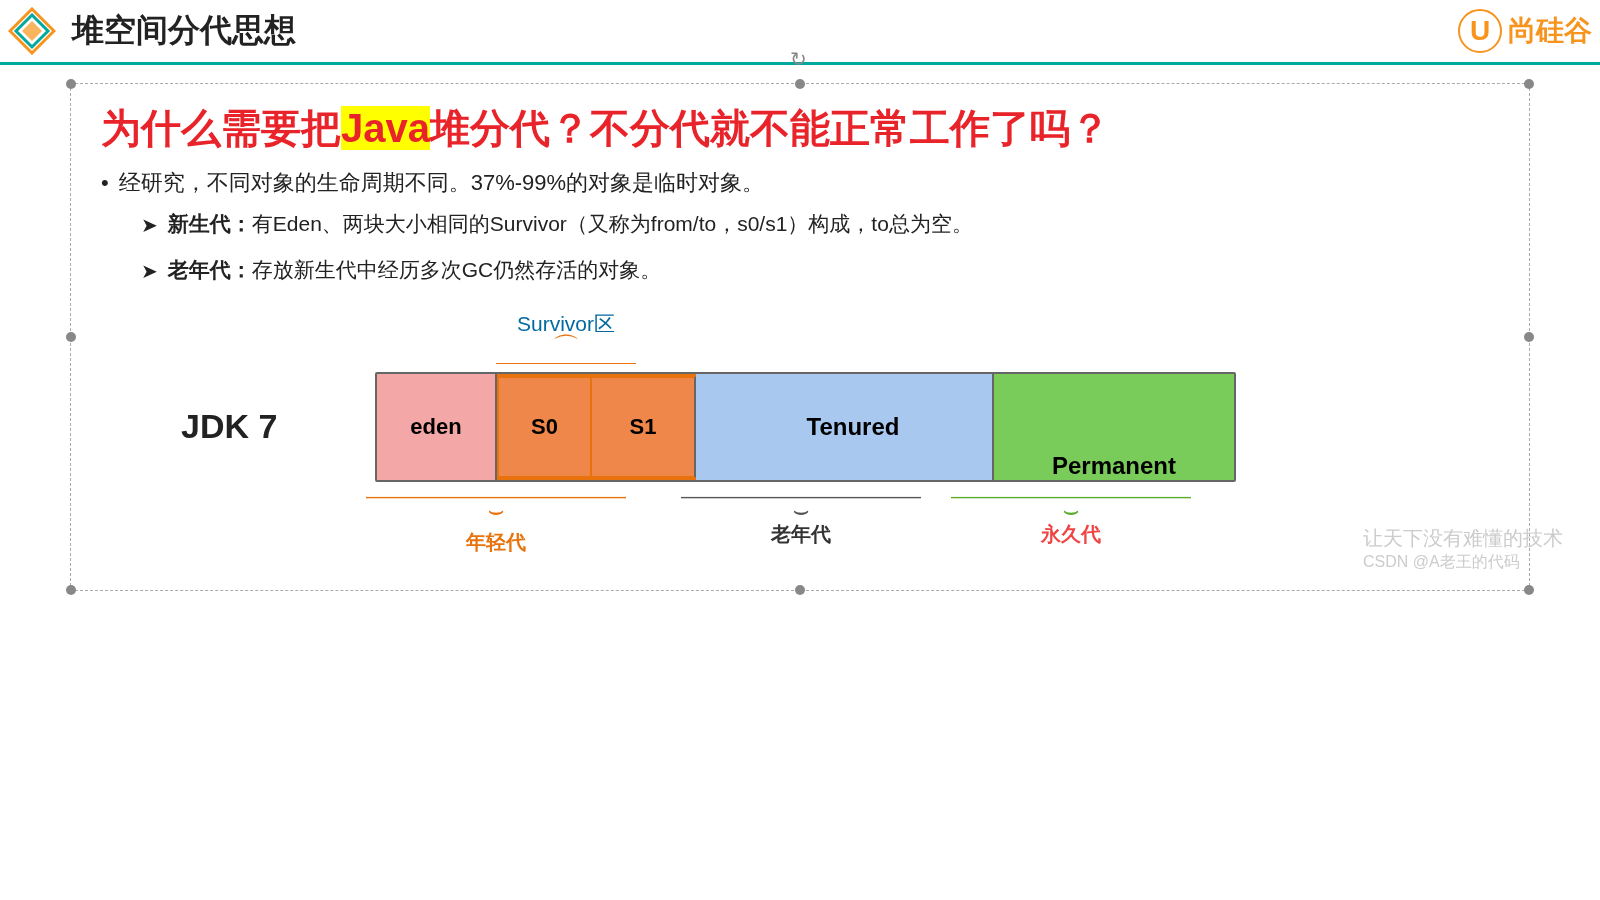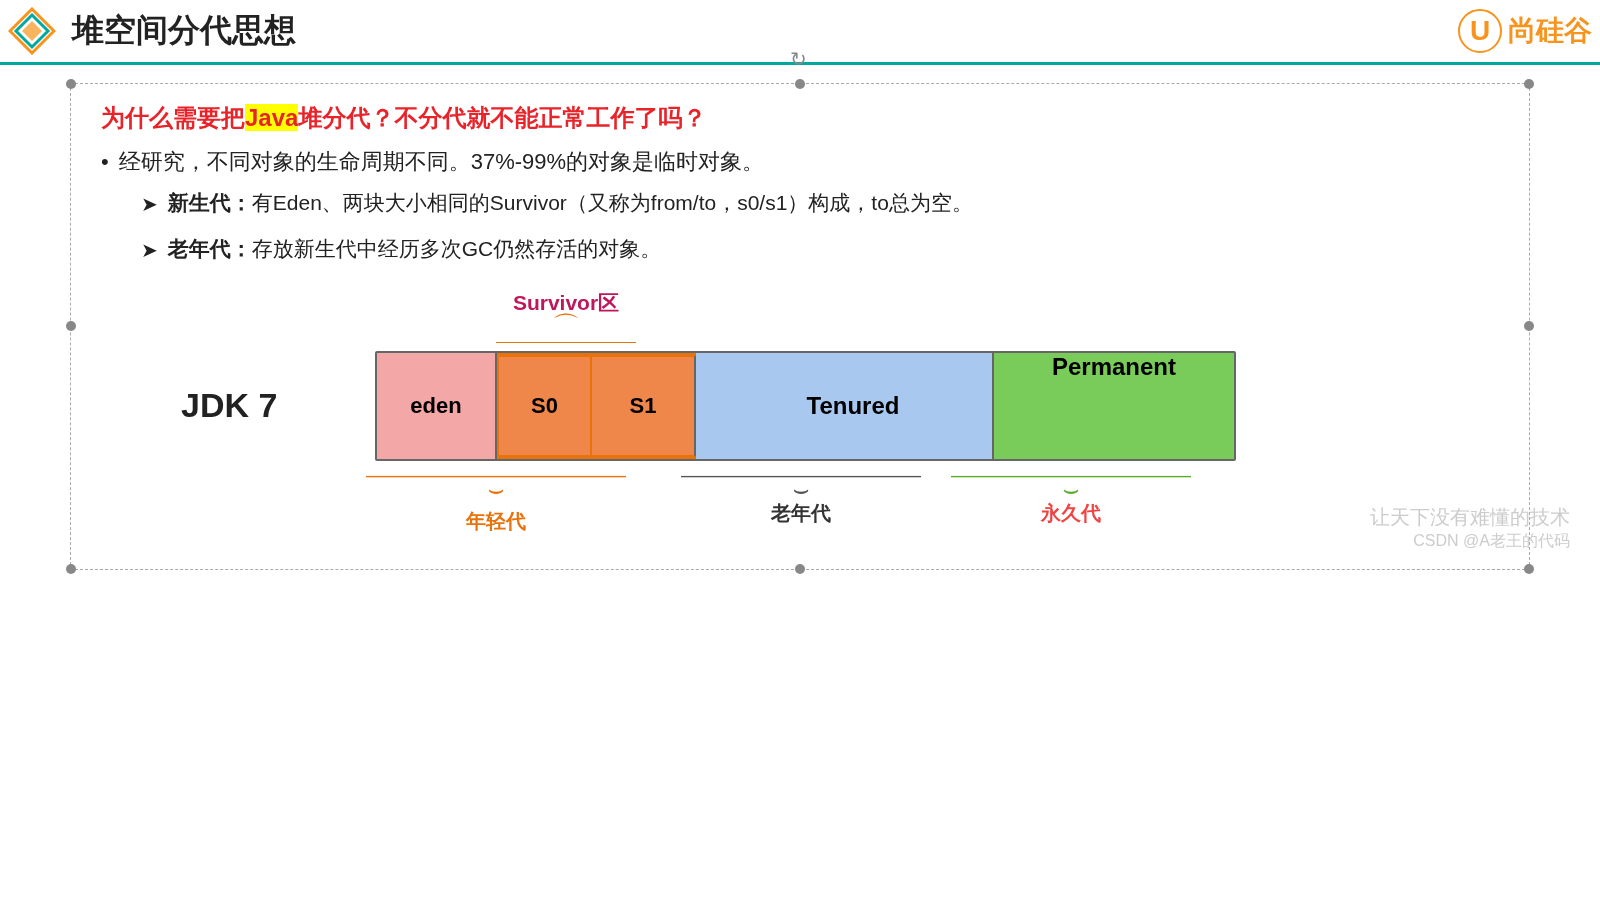--- a/index.html
+++ b/index.html
@@ -103,21 +103,21 @@
       top: -36px;
       left: calc(50% - 10px);
       width: 20px;
       height: 20px;
       color: #888;
       font-size: 20px;
       cursor: pointer;
     }
 
     .question-title {
-      font-size: 24px;
+      font-size: 40px;
       font-weight: bold;
       color: #e8232a;
       margin-bottom: 14px;
       line-height: 1.3;
     }
 
     .question-title .highlight-java {
       background: yellow;
       color: #e8232a;
     }
@@ -164,24 +164,24 @@
       margin-right: 30px;
       display: flex;
       align-items: center;
       flex-shrink: 0;
     }
 
     
     .watermark {
       position: absolute;
       bottom: 18px;
-      right: 30px;
+      right: 37px;
       font-size: 18px;
       color: #bbb;
-      text-align: right;
+      text-align: left;
     }
 
     .watermark-line1 {
       font-size: 20px;
       color: #ccc;
     }
 
     .watermark-line2 {
       font-size: 16px;
       color: #ccc;
@@ -246,22 +246,22 @@
       font-weight: bold;
     }
 
     .diagram-area {
       padding: 10px 80px;
       position: relative;
     }
 
     .surv-top-label {
       font-size: 21px;
-      font-weight: bold;
-      color: #be185d;
+      font-weight: normal;
+      color: #0369a1;
       text-align: center;
     }
 
     .top-brace {
       font-size: 22px;
       color: #e8720c;
       line-height: 1;
     }
 
   </style>
@@ -346,21 +346,21 @@
             </div>
             <div class="s1-block" style="width:104px; background:#f0874a; display:flex; align-items:center; justify-content:center; font-size:22px; font-weight:bold; border-right: 2.5px solid #666;">
               <span>S1</span>
             </div>
           </div>
 
           <div class="tenured-block" style="width:298px; background:#a8c8f0; display:flex; align-items:center; justify-content:center; font-size:24px; font-weight:bold; border-right:2px solid #666;">
             <span>Tenured</span>
           </div>
 
-          <div class="permanent-block" style="width:240px; background:#7acc5a; display:flex; align-items:flex-start; justify-content:center; font-size:24px; font-weight:bold;">
+          <div class="permanent-block" style="width:240px; background:#7acc5a; display:flex; align-items:flex-end; justify-content:center; font-size:24px; font-weight:bold;">
             <span>Permanent</span>
           </div>
         </div>
       </div>
 
       <div style="display:flex; margin-left:160px; margin-top:6px; gap:0;">
 
         <div style="width:310px; display:flex; flex-direction:column; align-items:center;">
           <div style="color:#e8720c; font-size:20px; line-height:0.8;">—————————————</div>
           <div style="color:#e8720c; font-size:26px; line-height:0.5;">⌣</div>

